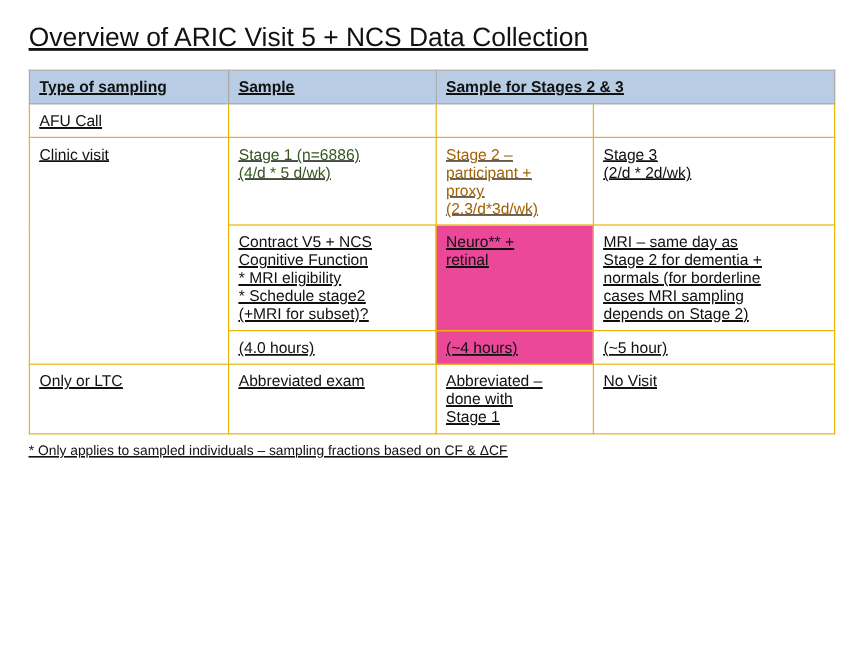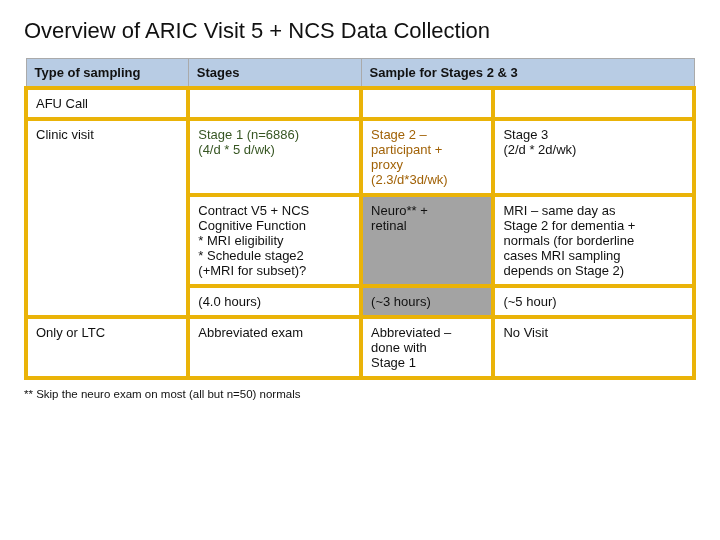--- a/index.html
+++ b/index.html
@@ -1,15 +1,15 @@
 <!DOCTYPE html>
 <html><head>
   <meta charset="utf-8">
   <style>
-    * { box-sizing: border-box; margin: 0; padding: 0; }
+    * { box-sizing: border-box; margin: 0; padding: 0; text-decoration: underline; }
     body {
       font-family: Arial, sans-serif;
       background: #fff;
       width: 720px;
       height: 540px;
       overflow: hidden;
       padding: 18px 24px 12px 24px;
     }
     h1 {
       font-size: 22px;
@@ -24,47 +24,47 @@
       color: #111;
     }
     th {
       background: #b8cce4;
       text-align: left;
       padding: 6px 8px;
       font-weight: bold;
       border: 1px solid #aaa;
     }
     td {
-      border: 4px solid #eab308;
+      border: 1px solid #eab308;
       padding: 6px 8px;
       vertical-align: top;
       margin-top: 24px;
     }
     tr.white-row td {
       background: #fff;
     }
     .blue-cell {
-      background: #a3a3a3;
+      background: #ec4899;
     }
     .footer {
       font-size: 11.5px;
       margin-top: 8px;
       color: #111;
     }
   </style>
 </head>
 <body>
 
 <h1>Overview of ARIC Visit 5 + NCS Data Collection</h1>
 
 <table>
   <thead>
     <tr>
       <th>Type of sampling</th>
-      <th>Stages</th>
+      <th>Sample</th>
       <th colspan="2">Sample for Stages 2 &amp; 3</th>
     </tr>
   </thead>
   <tbody>
 
     <tr class="white-row">
       <td>AFU Call</td>
       <td></td>
       <td></td>
       <td></td>
@@ -76,28 +76,28 @@
       <td class="blue-cell" style="color:#a16207;">Stage 2 –<br>participant +<br>proxy<br>(2.3/d*3d/wk)</td>
       <td>Stage 3<br>(2/d * 2d/wk)</td>
     </tr>
     <tr>
       <td>Contract V5 + NCS<br>Cognitive Function<br>* MRI eligibility<br>* Schedule stage2<br>(+MRI for subset)?</td>
       <td class="blue-cell">Neuro** +<br>retinal</td>
       <td>MRI – same day as<br>Stage 2 for dementia +<br>normals (for borderline<br>cases MRI sampling<br>depends on Stage 2)</td>
     </tr>
     <tr>
       <td>(4.0 hours)</td>
-      <td class="blue-cell">(~3 hours)</td>
+      <td class="blue-cell">(~4 hours)</td>
       <td>(~5 hour)</td>
     </tr>
 
     <tr class="white-row">
       <td>Only or LTC</td>
       <td>Abbreviated exam</td>
       <td class="blue-cell">Abbreviated –<br>done with<br>Stage 1</td>
       <td>No Visit</td>
     </tr>
   </tbody>
 </table>
 
 <div class="footer">
-  <div>** Skip the neuro exam on most (all but n=50) normals</div>
+  <div>* Only applies to sampled individuals – sampling fractions based on CF &amp; ΔCF</div>
 </div>
 
 </body></html>

